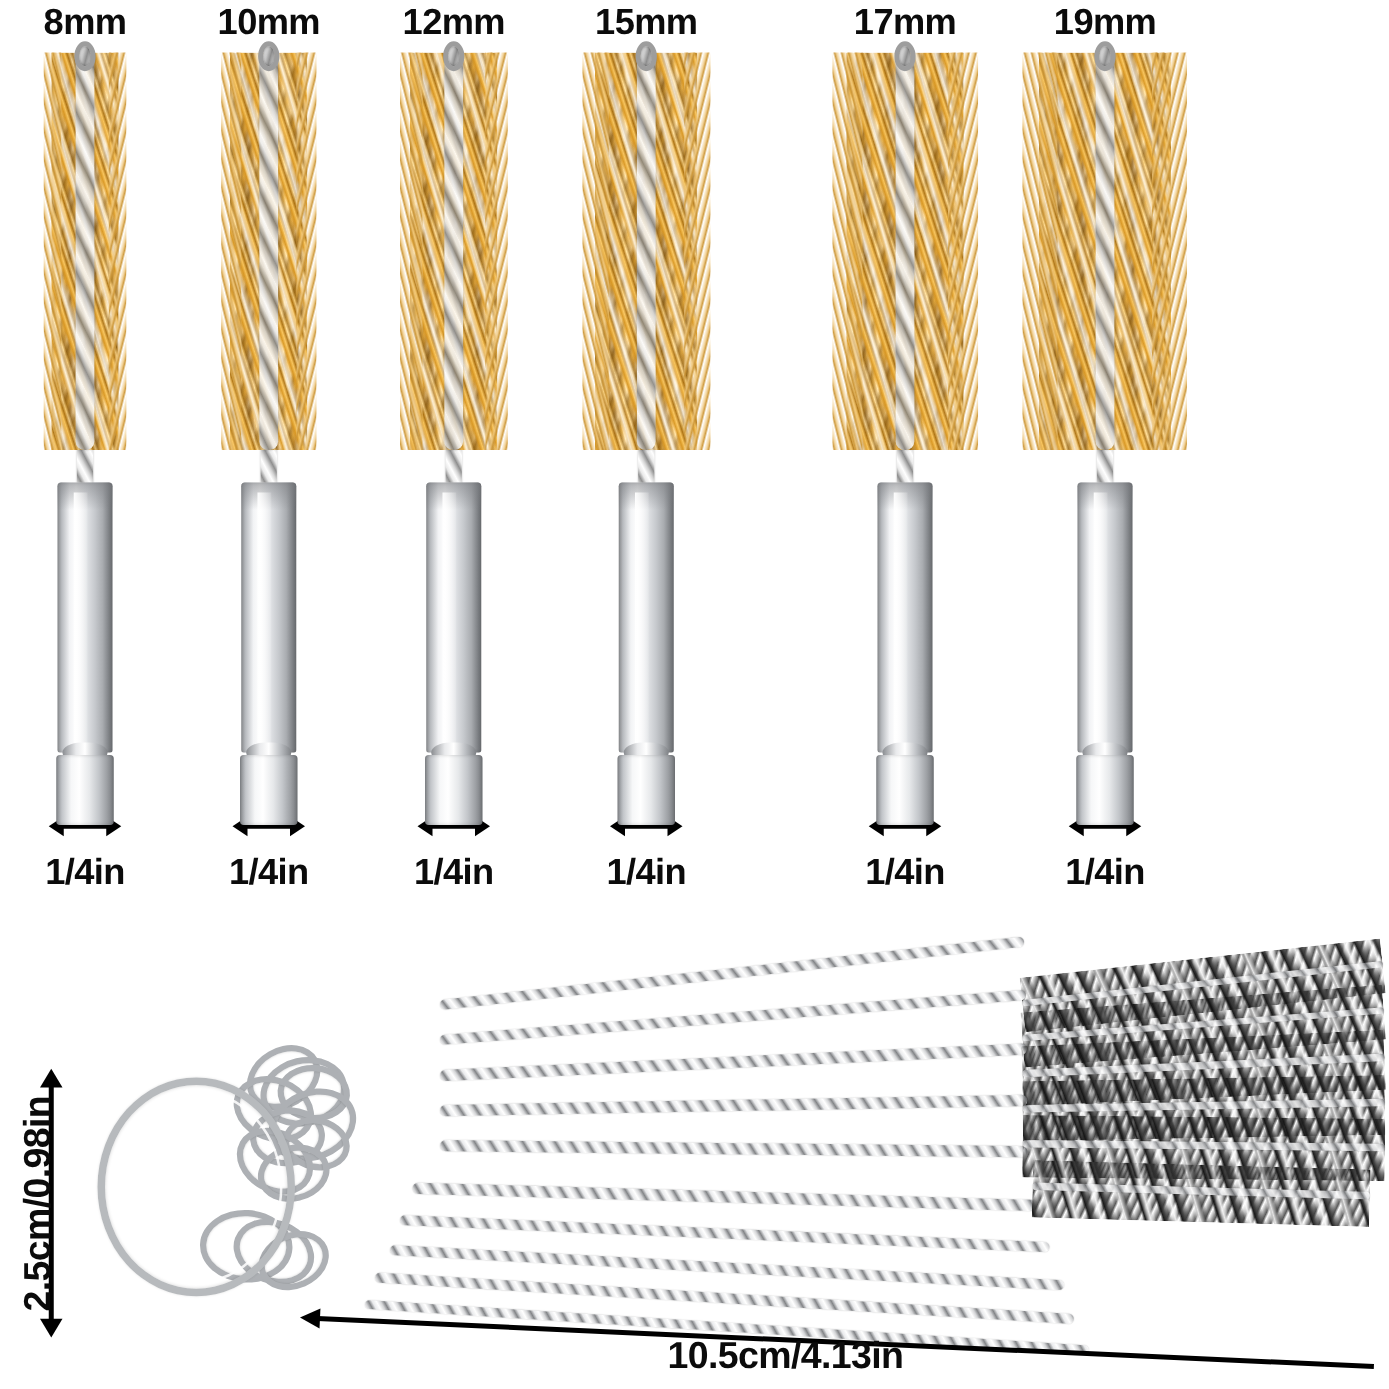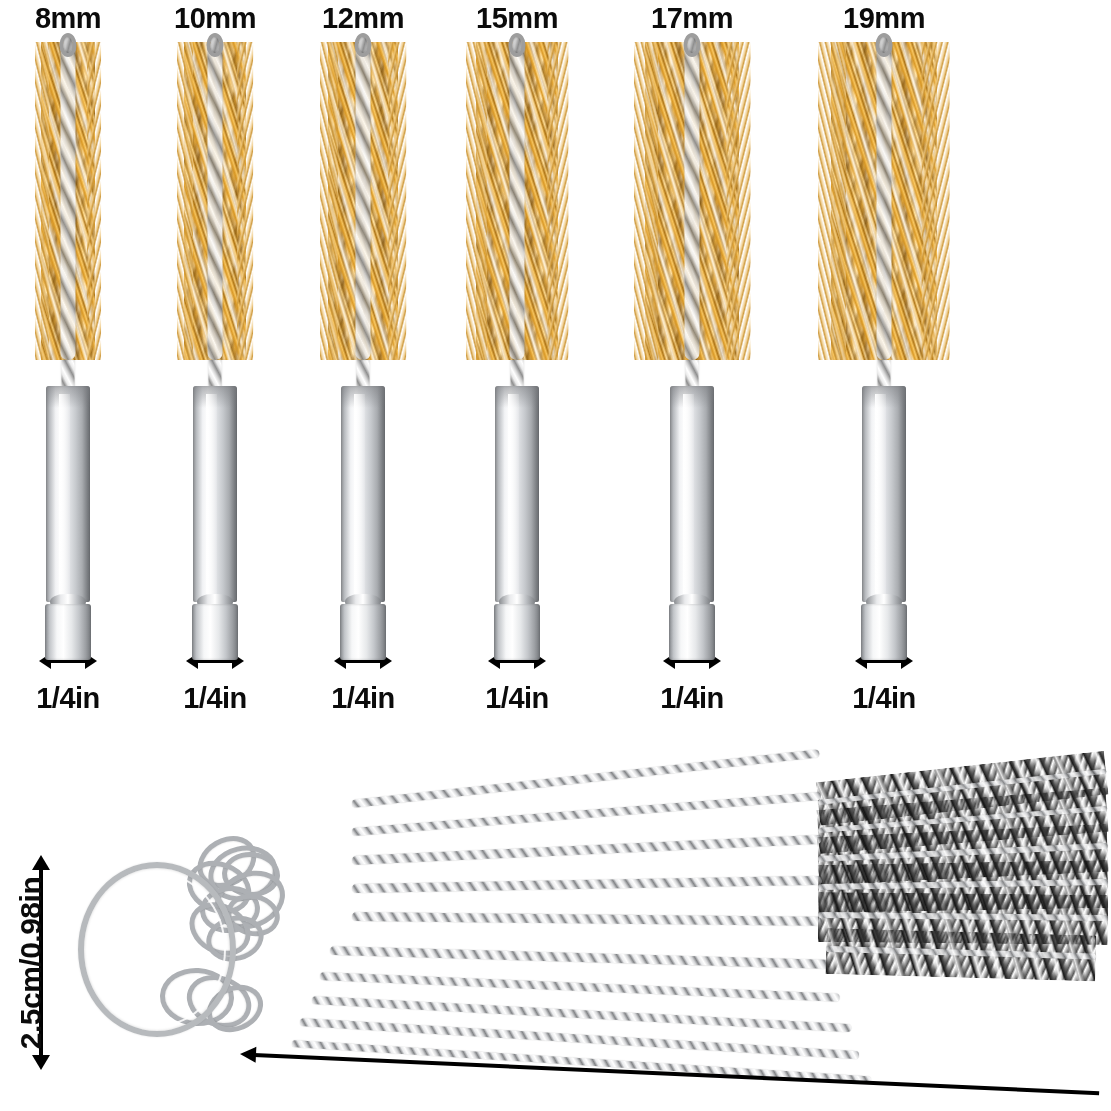--- a/index.html
+++ b/index.html
@@ -341,21 +341,21 @@
             <div class="shank-groove" style="top: 208px;"></div>
             <div class="shank-bottom" style="top: 218px;"></div>
           </div>
           <div class="hex-arrow" style="top: 652px;">
             <div class="head l"></div>
             <div class="bar"></div>
             <div class="head r"></div>
           </div>
           <div class="inch-label" style="top: 682px;">1/4in</div>
         </div>
-        <div class="brush-col" style="left: 612px; width: 160px;">
+        <div class="brush-col" style="left: 644px; width: 160px;">
           <div class="size-label">17mm</div>
           <div class="eyelet"></div>
           <div class="brush-head" style="top: 42px; width: 94px; height: 318px;">
             <div class="bristle-body"></div>
             <div class="bristle-fringe left"></div>
             <div class="bristle-fringe right"></div>
             <div class="brush-core"></div>
           </div>
           <div class="stem" style="top: 352px; height: 40px;"></div>
           <div class="shank" style="top: 386px; width: 60px; height: 260px;">
@@ -439,14 +439,15 @@
     <div class="head t"></div>
     <div class="bar"></div>
     <div class="head b"></div>
   </div>
   <div class="vert-label" style="left:-82px; top:946px; width:226px; text-align:center;">2.5cm/0.98in</div>
 
   <div class="horiz-arrow" style="left:240px; top:1046px; width:860px; transform: rotate(2.6deg);">
     <div class="head"></div>
     <div class="bar"></div>
   </div>
+  <div class="horiz-label" style="left:534px; top:1068px;">10.5cm/4.13in</div>
 
 </div>
 
 </body></html>

